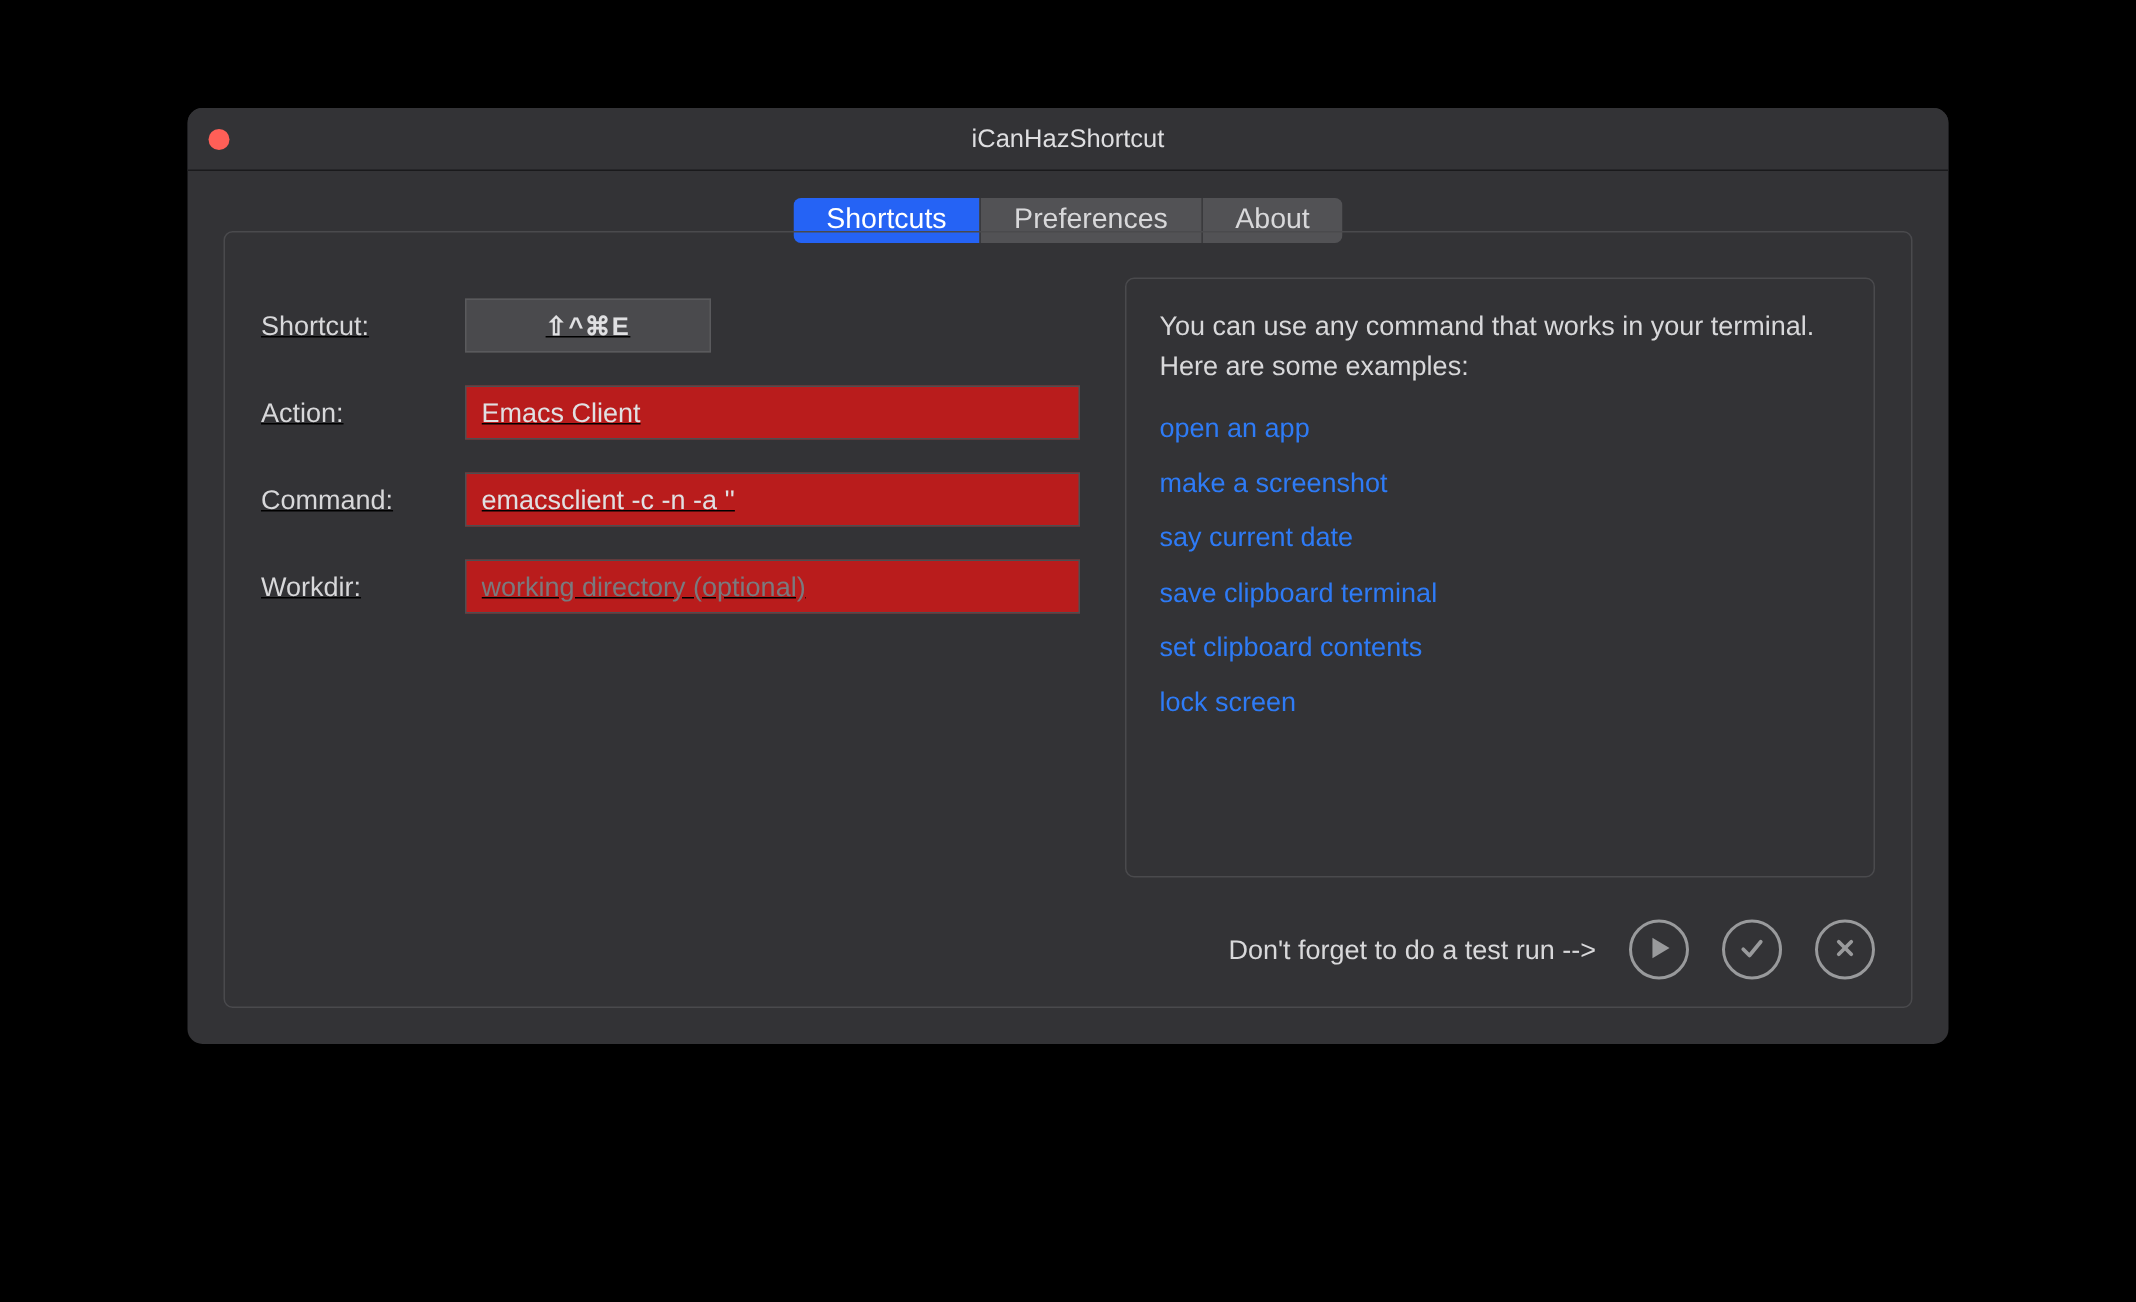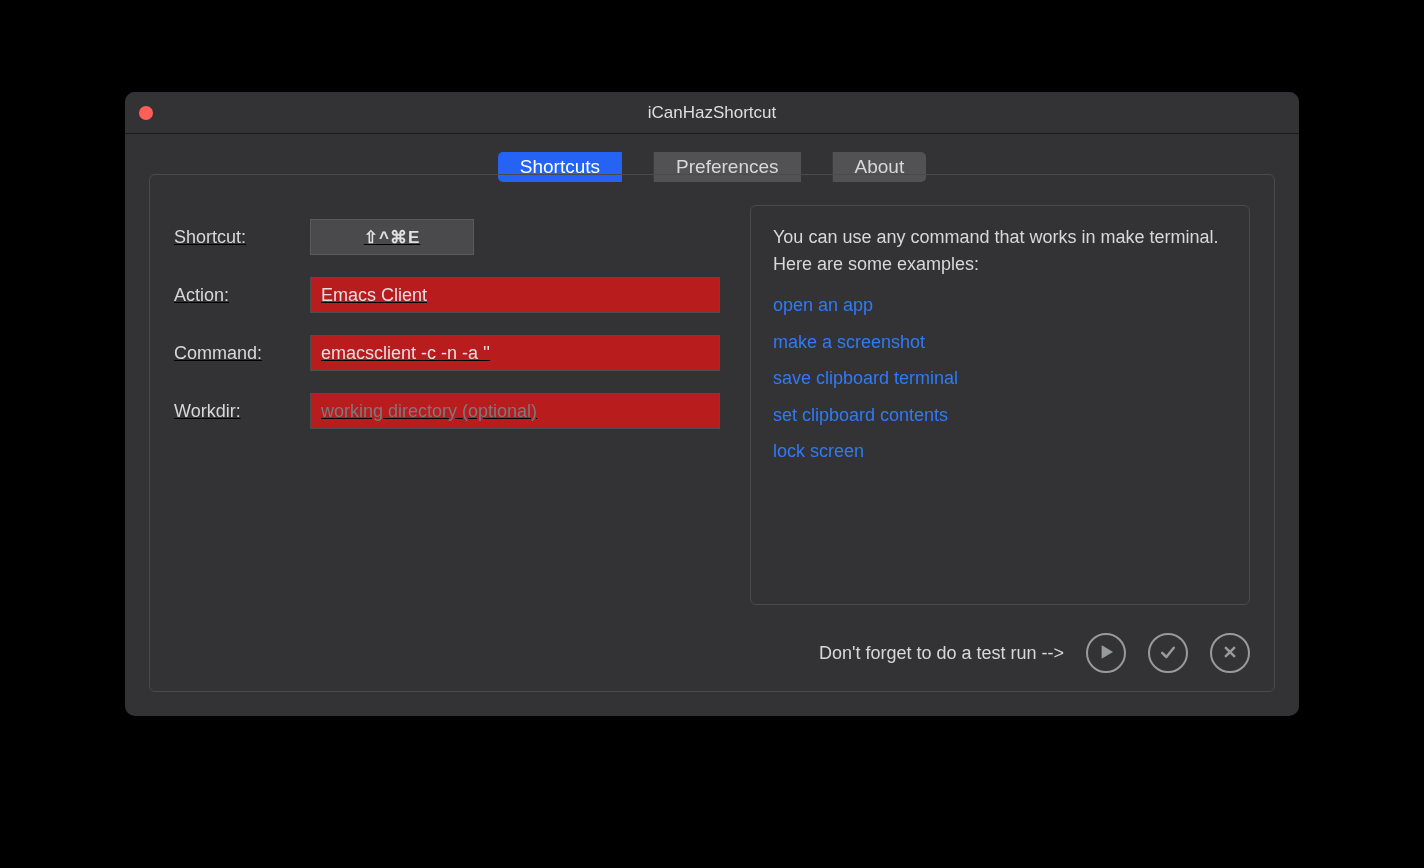--- a/index.html
+++ b/index.html
@@ -16,21 +16,20 @@
       justify-content: center;
       align-items: flex-start;
       padding-top: 72px;
     }
     .window {
       width: 1174px;
       background: #333336;
       border-radius: 10px;
       box-shadow: 0 20px 60px rgba(0,0,0,0.5);
       overflow: hidden;
-      margin-top: 20px;
     }
     .titlebar {
       height: 42px;
       background: #333336;
       display: flex;
       align-items: center;
       position: relative;
       border-bottom: 1px solid #1a1a1c;
     }
     .traffic-lights {
@@ -56,21 +55,20 @@
     }
     .tabs-container {
       display: flex;
       justify-content: center;
       padding-top: 18px;
     }
     .tabs {
       display: flex;
       border-radius: 5px;
       overflow: hidden;
-      gap: 31px;
     }
     .tab {
       padding: 4px 22px;
       font-size: 19px;
       background: #525255;
       color: #d8d8da;
       cursor: pointer;
       border: none;
     }
     .tab.active {
@@ -230,24 +228,25 @@
             <div class="form-label">Command:</div>
             <input class="text-input" type="text" value="emacsclient -c -n -a ''" style="">
           </div>
           <div class="form-row">
             <div class="form-label">Workdir:</div>
             <input class="text-input" type="text" placeholder="working directory (optional)" style="">
           </div>
         </div>
 
         <div class="info-panel">
-          <div class="info-text">You can use any command that works in make terminal. Here are some examples:</div>
+          <div class="info-text">You can use any command that works in your terminal. Here are some examples:</div>
           <div class="example-list">
             <a class="example-link">open an app</a>
             <a class="example-link">make a screenshot</a>
+            <a class="example-link">say current date</a>
             <a class="example-link">save clipboard terminal</a>
             <a class="example-link">set clipboard contents</a>
             <a class="example-link">lock screen</a>
           </div>
         </div>
 
       </div>
 
       <div class="footer-row">
         <div class="footer-hint">Don't forget to do a test run --&gt;</div>

